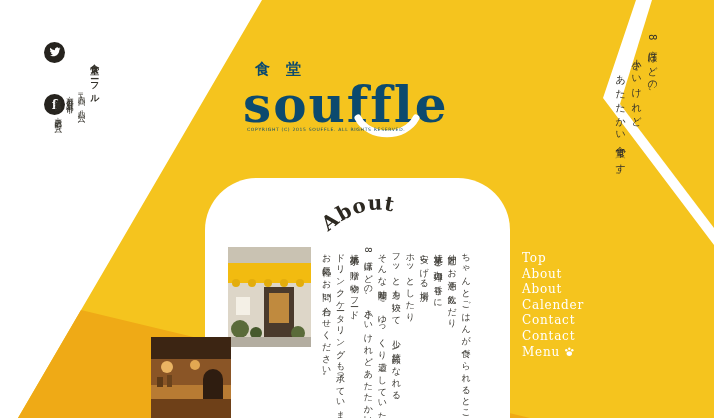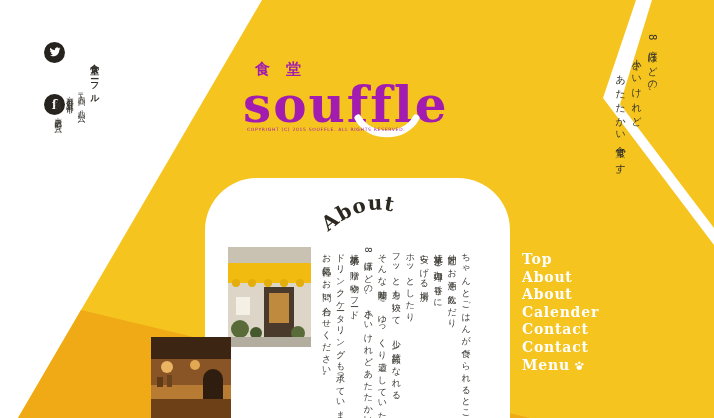--- a/index.html
+++ b/index.html
@@ -17,35 +17,35 @@
       margin-bottom:31px;text-decoration:none;}
   .social-btn .fb-f{font-family:"DejaVu Serif",serif;font-weight:900;font-size:13px;line-height:1;}
 
   .left-info{position:absolute;left:52px;top:57px;z-index:6;color:#33312a;}
   .left-info p{letter-spacing:2px;font-size:7.5px;line-height:1.55;}
   .left-info .c1{font-size:9px;font-weight:bold;}
   .left-info .c2{margin-top:30px;}
   .left-info .c3{margin-top:33px;}
   .left-info .c4{margin-top:35px;}
 
-  .logo{position:absolute;left:243px;top:60px;width:260px;z-index:6;color:#a21caf;}
+  .logo{position:absolute;left:243px;top:60px;width:260px;z-index:6;color:#0c4a6e;}
   .logo-kanji{font-size:15px;font-weight:bold;letter-spacing:16px;margin-left:12px;}
   .logo-name{font-family:"DejaVu Serif",serif;font-weight:900;font-size:50px;
              line-height:1;letter-spacing:2px;margin-top:1px;}
   .smile{position:absolute;left:108px;top:53px;}
   .copyright{position:absolute;left:4px;top:67px;font-size:4.5px;letter-spacing:0.7px;}
 
   .tagline{position:absolute;left:612px;top:34px;z-index:6;color:#33312a;}
   .tagline p{font-size:10px;letter-spacing:2.5px;line-height:1.6;}
   .tagline .t2{margin-top:17px;}
   .tagline .t3{margin-top:34px;}
 
   .menu{position:absolute;left:522px;top:252px;z-index:6;}
   .menu a{display:block;color:#fff;text-decoration:none;
-      font-family:"DejaVu Serif",serif;font-weight:700;font-size:14px;
+      font-family:"DejaVu Serif",serif;font-weight:400;font-size:12px;
       letter-spacing:0.8px;line-height:1;margin-bottom:3.6px;}
   .menu .paw{margin-left:4px;vertical-align:-1px;}
 
   .card{position:absolute;left:205px;top:178px;width:305px;height:300px;
         background:#fff;border-radius:52px;z-index:3;}
 
   .about-title{position:absolute;left:320px;top:190px;z-index:7;}
 
   .photo{position:absolute;z-index:5;}
   .storefront{left:228px;top:247px;}

